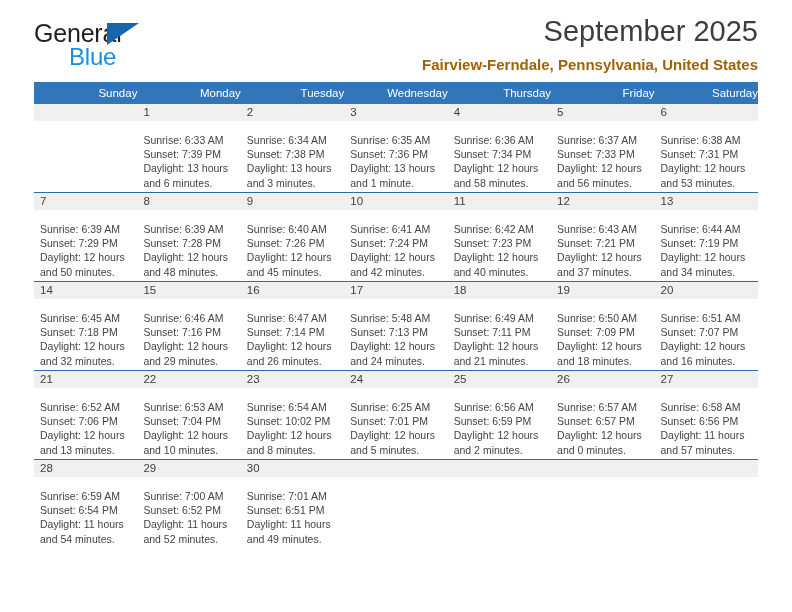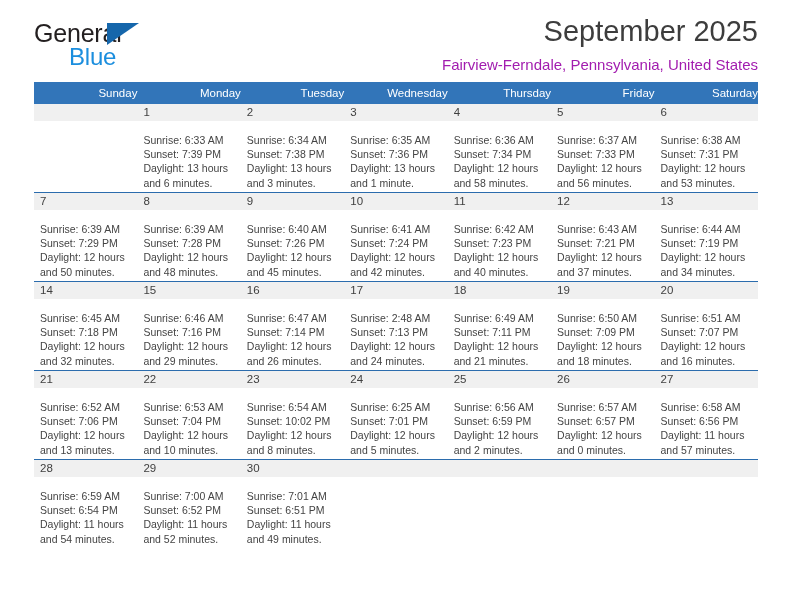--- a/index.html
+++ b/index.html
@@ -67,23 +67,24 @@
   .cal-title {
     font-size: 29px;
     line-height: 34px;
     color: #3d3d3d;
     font-weight: normal;
     white-space: nowrap;
   }
   .cal-subtitle {
     font-size: 15px;
     line-height: 20px;
-    color: #a21caf;
+    color: #a16207;
     margin-top: 7px;
     white-space: nowrap;
+    font-weight: bold;
   }
 
   
   .calendar {
     width: 724px;
     border-collapse: collapse;
     table-layout: fixed;
     margin-top: 10px;
   }
   .calendar th {
@@ -325,21 +326,21 @@
             <div class="cell-body">
               <div class="cell-line">Sunrise: 6:47 AM</div>
               <div class="cell-line">Sunset: 7:14 PM</div>
               <div class="cell-line">Daylight: 12 hours</div>
               <div class="cell-line">and 26 minutes.</div>
             </div>
           </td>
           <td>
             <div class="daynum">17</div>
             <div class="cell-body">
-              <div class="cell-line">Sunrise: 2:48 AM</div>
+              <div class="cell-line">Sunrise: 5:48 AM</div>
               <div class="cell-line">Sunset: 7:13 PM</div>
               <div class="cell-line">Daylight: 12 hours</div>
               <div class="cell-line">and 24 minutes.</div>
             </div>
           </td>
           <td>
             <div class="daynum">18</div>
             <div class="cell-body">
               <div class="cell-line">Sunrise: 6:49 AM</div>
               <div class="cell-line">Sunset: 7:11 PM</div>

